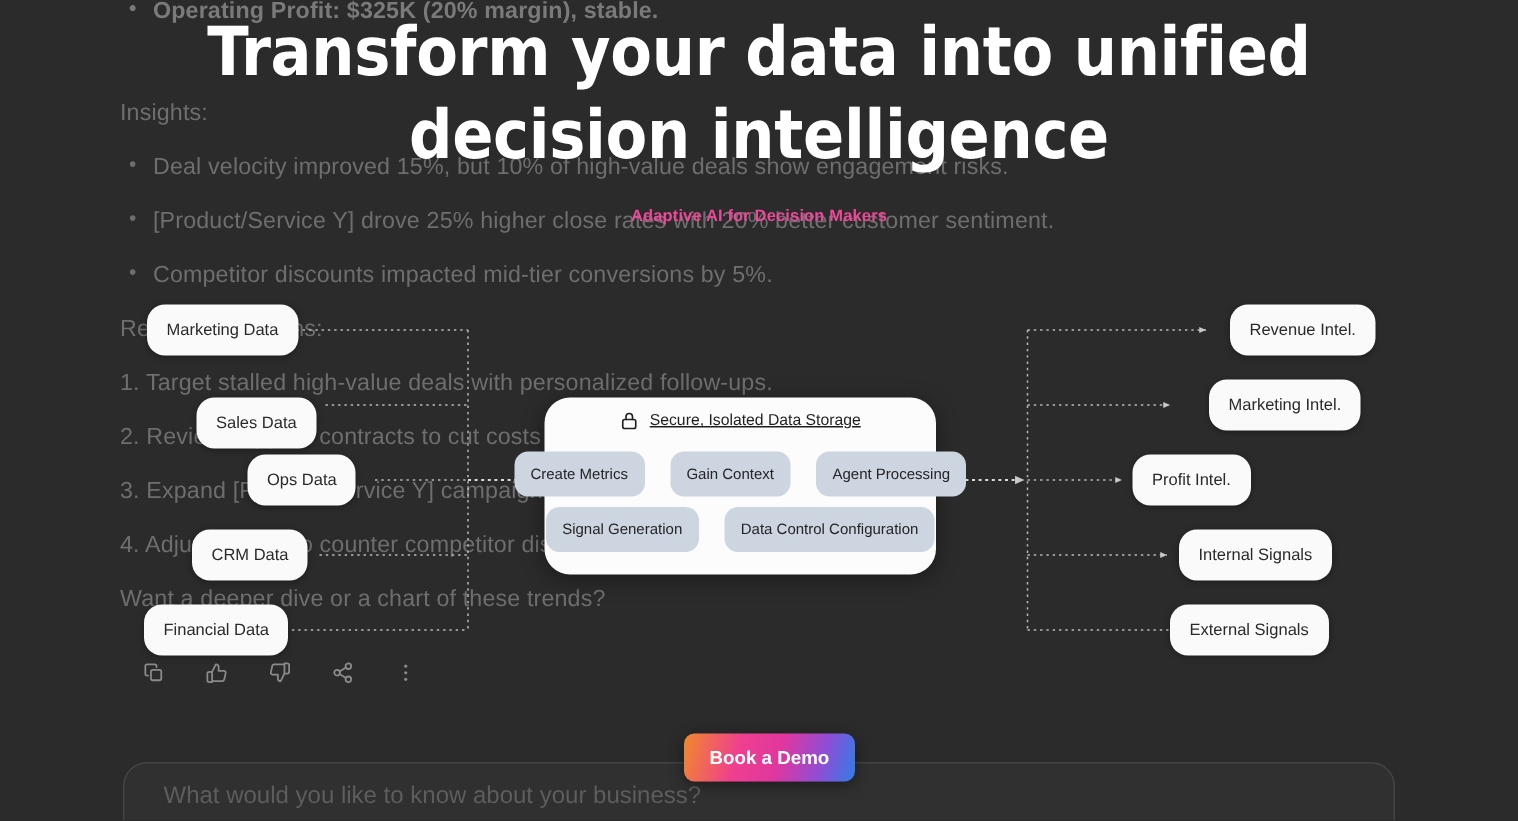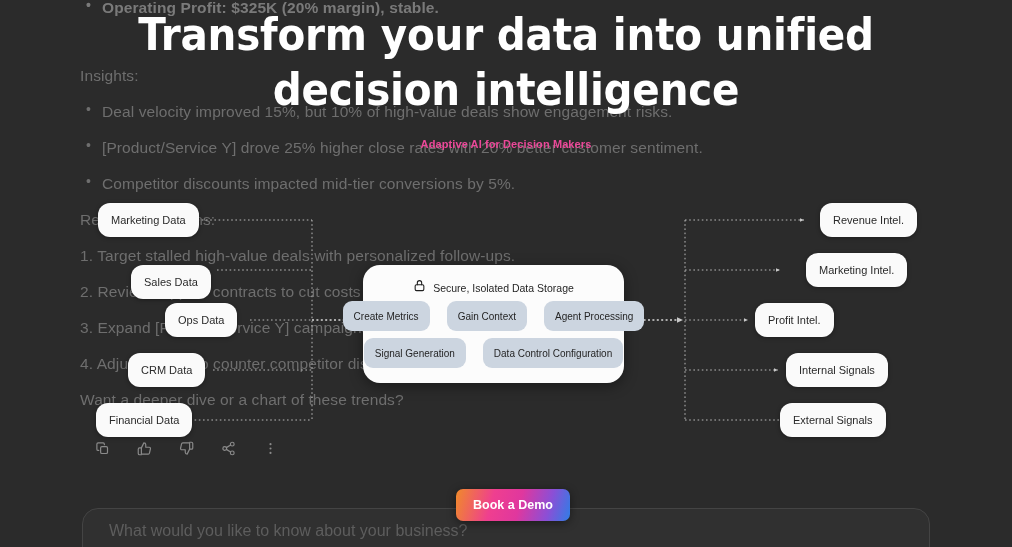--- a/index.html
+++ b/index.html
@@ -144,25 +144,26 @@
     position: absolute;
     left: 363px; top: 265px;
     width: 261px; height: 118px;
     background: #fcfcfc;
     border-radius: 17px;
     box-shadow: 0 3px 14px rgba(0,0,0,.4);
     z-index: 9;
     padding: 9px 11px 11px;
   }
   .core-head {
-    display: flex; align-items: flex-end; justify-content: center;
+    display: flex; align-items: flex-start; justify-content: center;
     gap: 7px;
     height: 20px;
     color: #1f1f1f;
     font-size: 10.5px;
+    text-decoration: underline;
   }
   .lock-ic { display: block; }
   .pill-row {
     display: flex;
     justify-content: center;
     gap: 17px;
     margin-top: 7px;
   }
   .pill {
     background: #ccd5e0;

